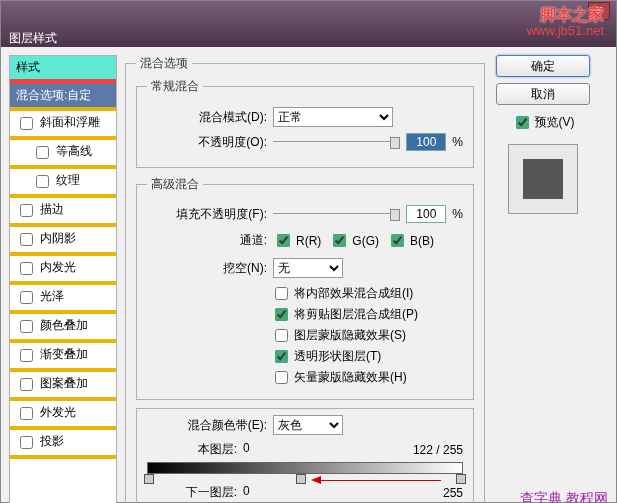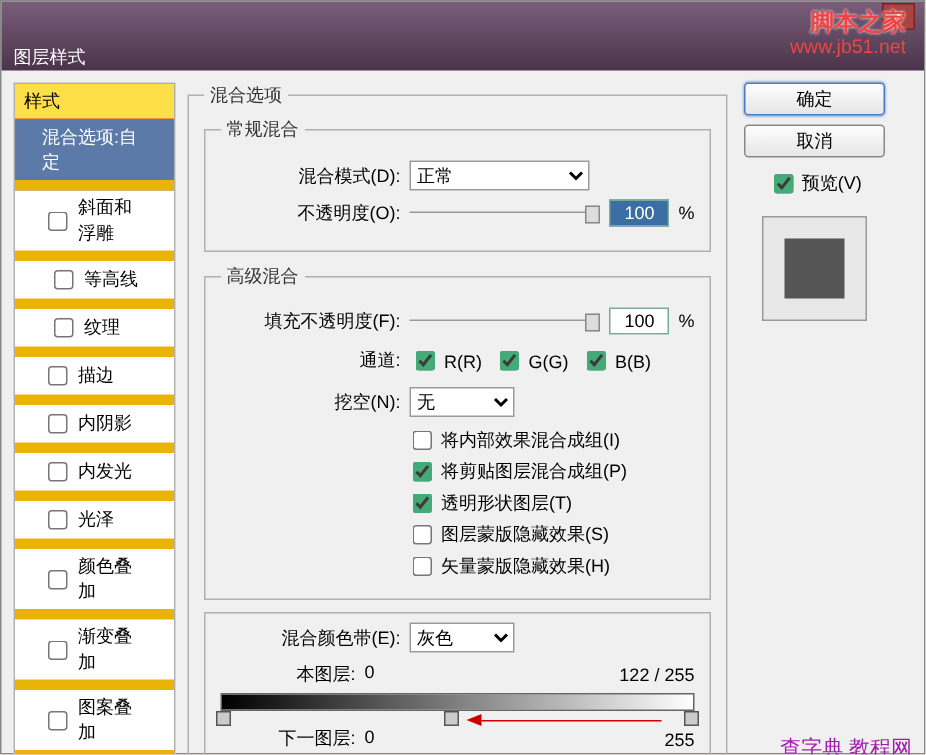--- a/index.html
+++ b/index.html
@@ -3,23 +3,23 @@
 <meta charset="utf-8">
 <style>
 * { box-sizing: border-box; font-family: "Microsoft YaHei", SimSun, sans-serif; font-size: 12px; }
 body { margin: 0; background: #ece9e0; width: 617px; height: 503px; }
 .dialog { width: 617px; height: 503px; background: #f0f0f0; border: 1px solid #888; position: relative; }
 .titlebar { height: 46px; background: linear-gradient(#7a5d7a,#4a344a); color: #fff; display: flex; align-items: flex-end; padding: 0 8px; position: relative; }
 .titlebar .title { flex: 1; font-size: 12px; }
 .titlebar .close { width: 22px; height: 18px; background: #a44; border: 1px solid #722; color: #fff; text-align: center; line-height: 15px; border-radius: 0 0 2px 2px; position: absolute; right: 6px; top: 1px; }
 .body { display: flex; padding: 8px; gap: 8px; height: calc(100% - 28px); position: relative; }
 .styles-panel { width: 108px; border: 1px solid #b0b0b0; background: #fff; }
-.styles-panel .header { background: #fde047; padding: 3px 6px; border-bottom: 1px solid #ef4444; font-family: Liberation Serif, serif; }
+.styles-panel .header { background: #5eead4; padding: 3px 6px; border-bottom: 5px solid #ef4444; font-family: Liberation Serif, serif; }
 .styles-panel ul { list-style: none; margin: 0; padding: 0; }
-.styles-panel li { padding: 3px 18px; border-bottom: 7px solid #eab308; display: flex; align-items: center; gap: 4px; cursor: default; }
+.styles-panel li { padding: 3px 6px; border-bottom: 4px solid #eab308; display: flex; align-items: flex-start; gap: 4px; cursor: default; }
 .styles-panel li.sel { background: #5b7aa8; color: #fff; }
 .styles-panel li.indent { padding-left: 22px; }
 .options { flex: 1; max-width: 360px; }
 fieldset { border: 1px solid #b0b0b0; margin: 0 0 8px 0; padding: 6px 10px 10px 10px; }
 legend { padding: 0 4px; color: #333; }
 .row { display: flex; align-items: center; gap: 6px; margin: 6px 0; }
 .row .lbl { width: 120px; text-align: right; }
 select { height: 20px; border: 1px solid #999; background: #fff; }
 .slider-track { flex: 1; height: 10px; position: relative; }
 .slider-line { position: absolute; top: 4px; left: 0; right: 0; height: 1px; background: #999; }
@@ -174,26 +174,26 @@
           <div style="margin-left:124px" id="adv-checks">
               <label class="chk">
                 <input type="checkbox" style="">
                 <span>将内部效果混合成组(I)</span>
               </label>
               <label class="chk">
                 <input type="checkbox" checked="" style="">
                 <span>将剪贴图层混合成组(P)</span>
               </label>
               <label class="chk">
+                <input type="checkbox" style="">
+                <span>图层蒙版隐藏效果(S)</span>
+              </label>
+              <label class="chk">
                 <input type="checkbox" checked="" style="">
                 <span>透明形状图层(T)</span>
-              </label>
-              <label class="chk">
-                <input type="checkbox" style="">
-                <span>图层蒙版隐藏效果(S)</span>
               </label>
               <label class="chk">
                 <input type="checkbox" style="">
                 <span>矢量蒙版隐藏效果(H)</span>
               </label>
             </div>
         </fieldset>
 
         <fieldset>
           <div class="row" style="margin-top:0">

